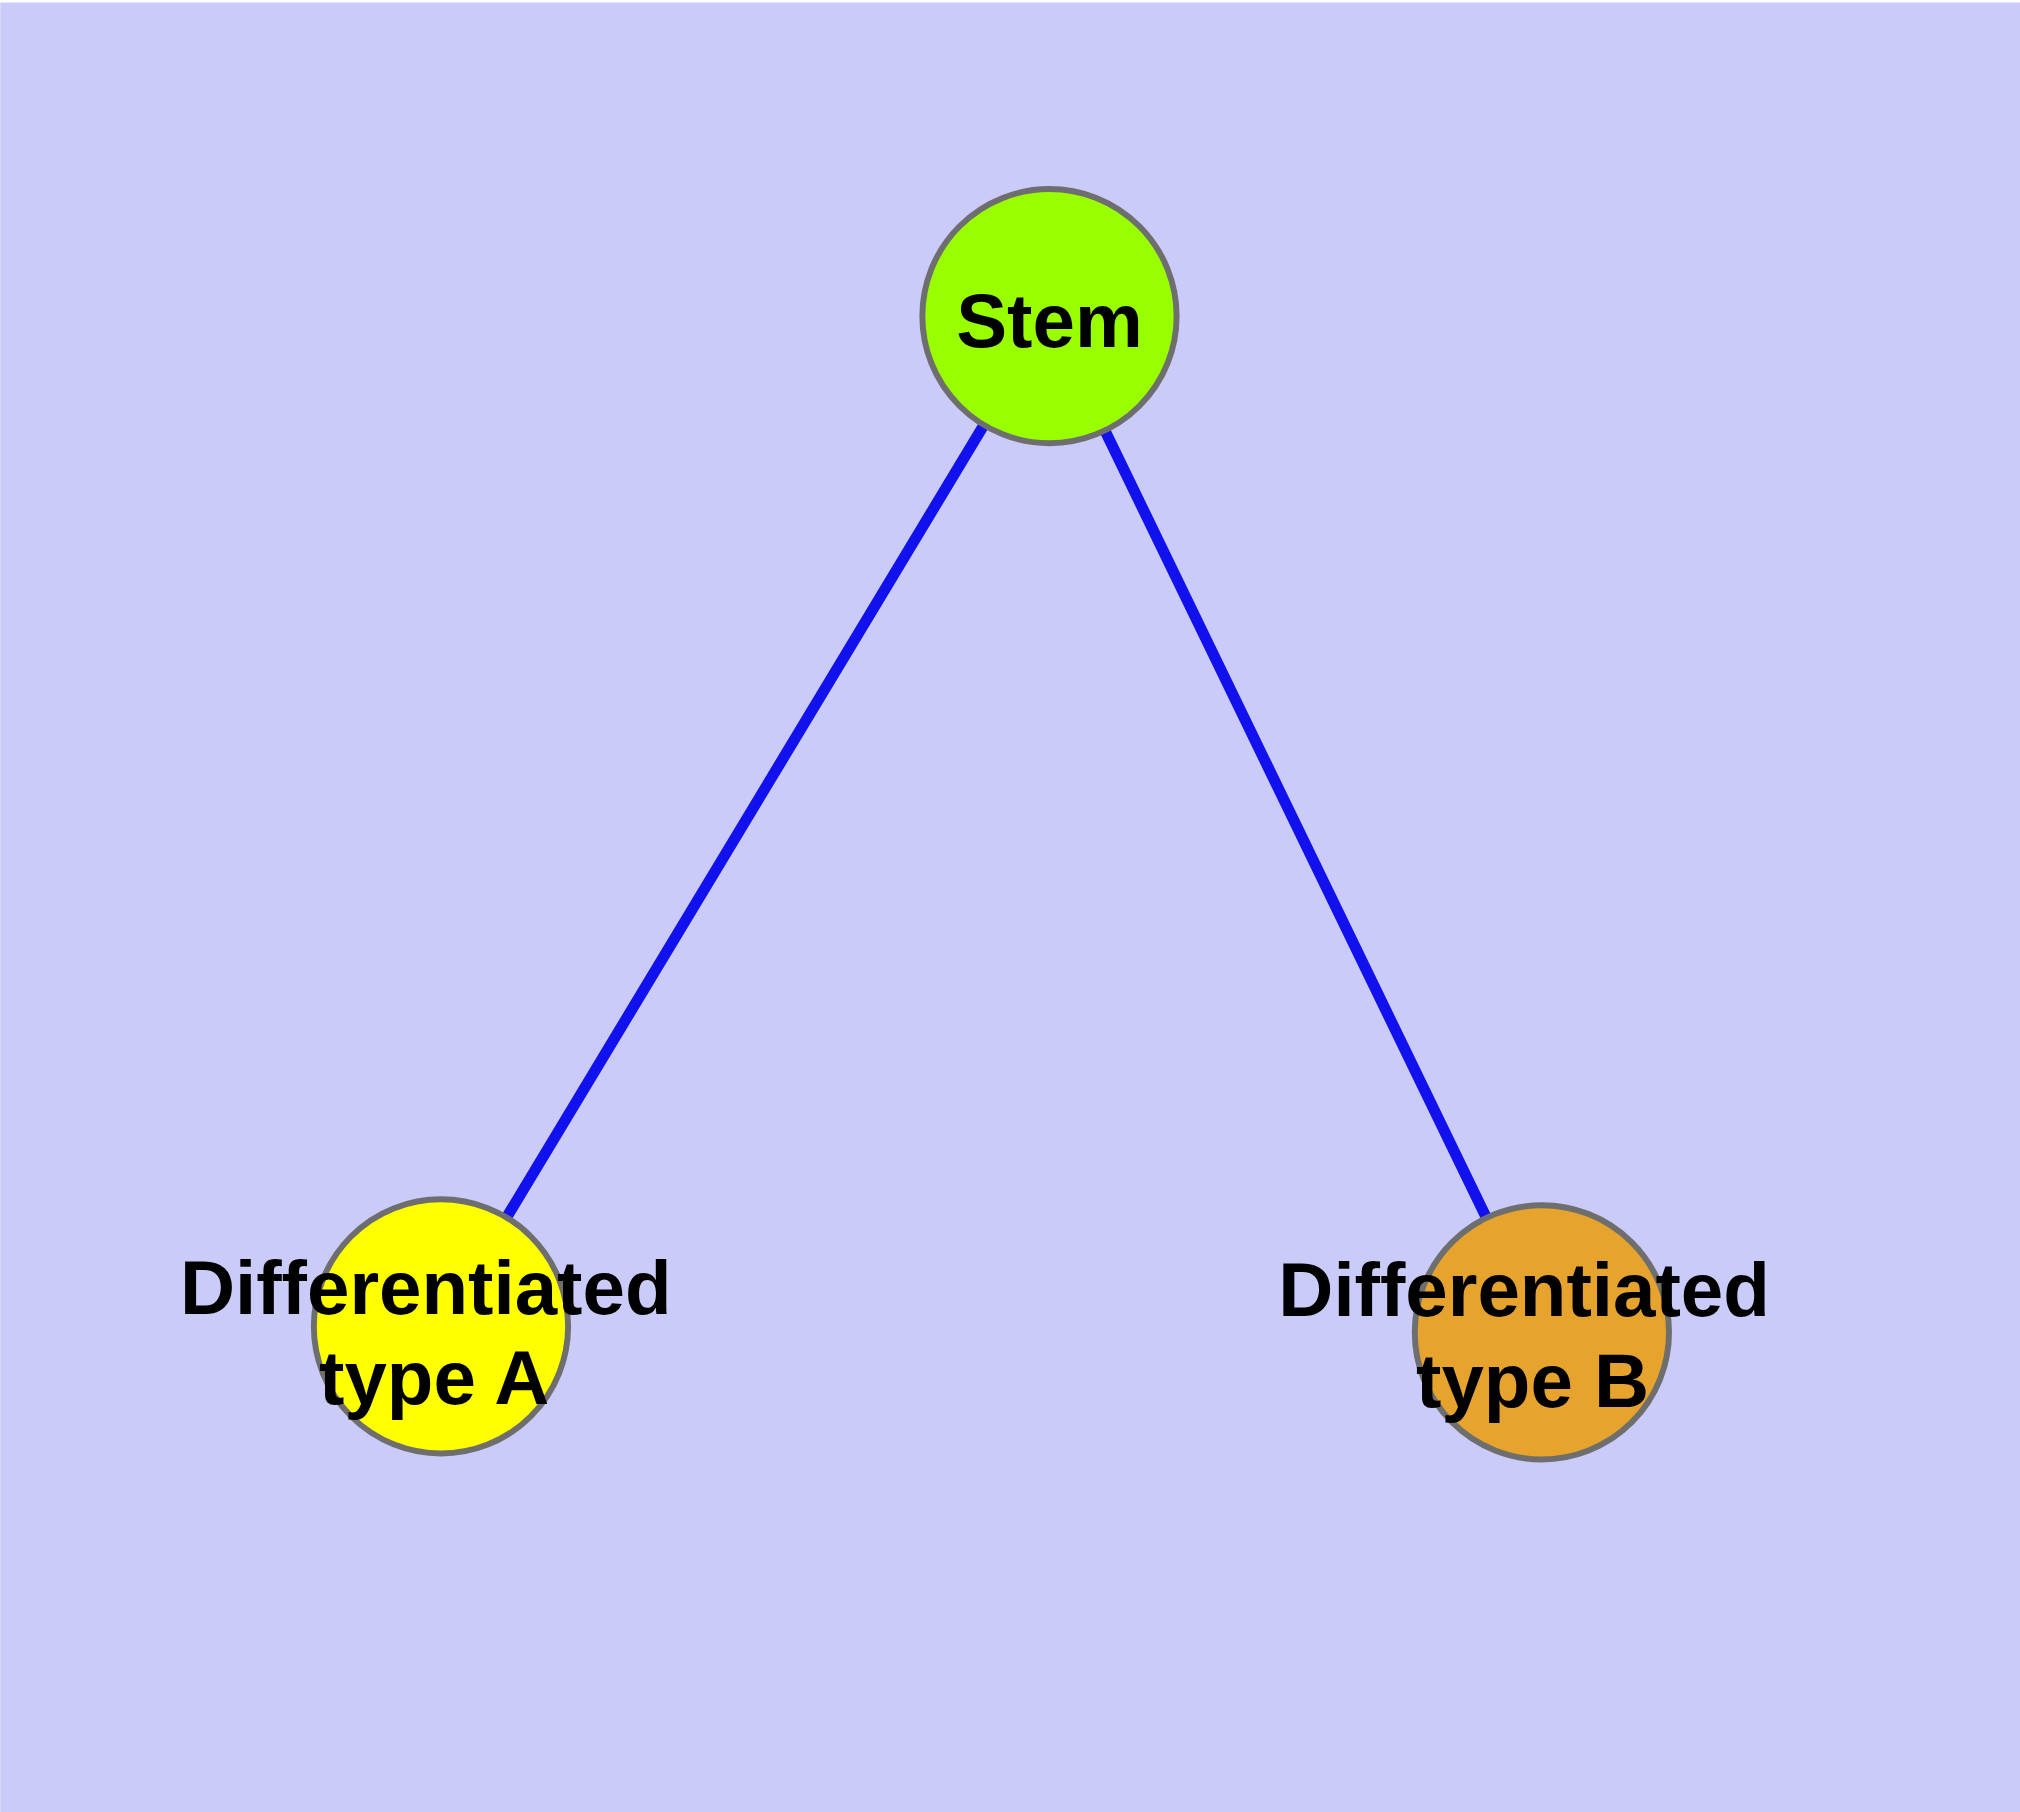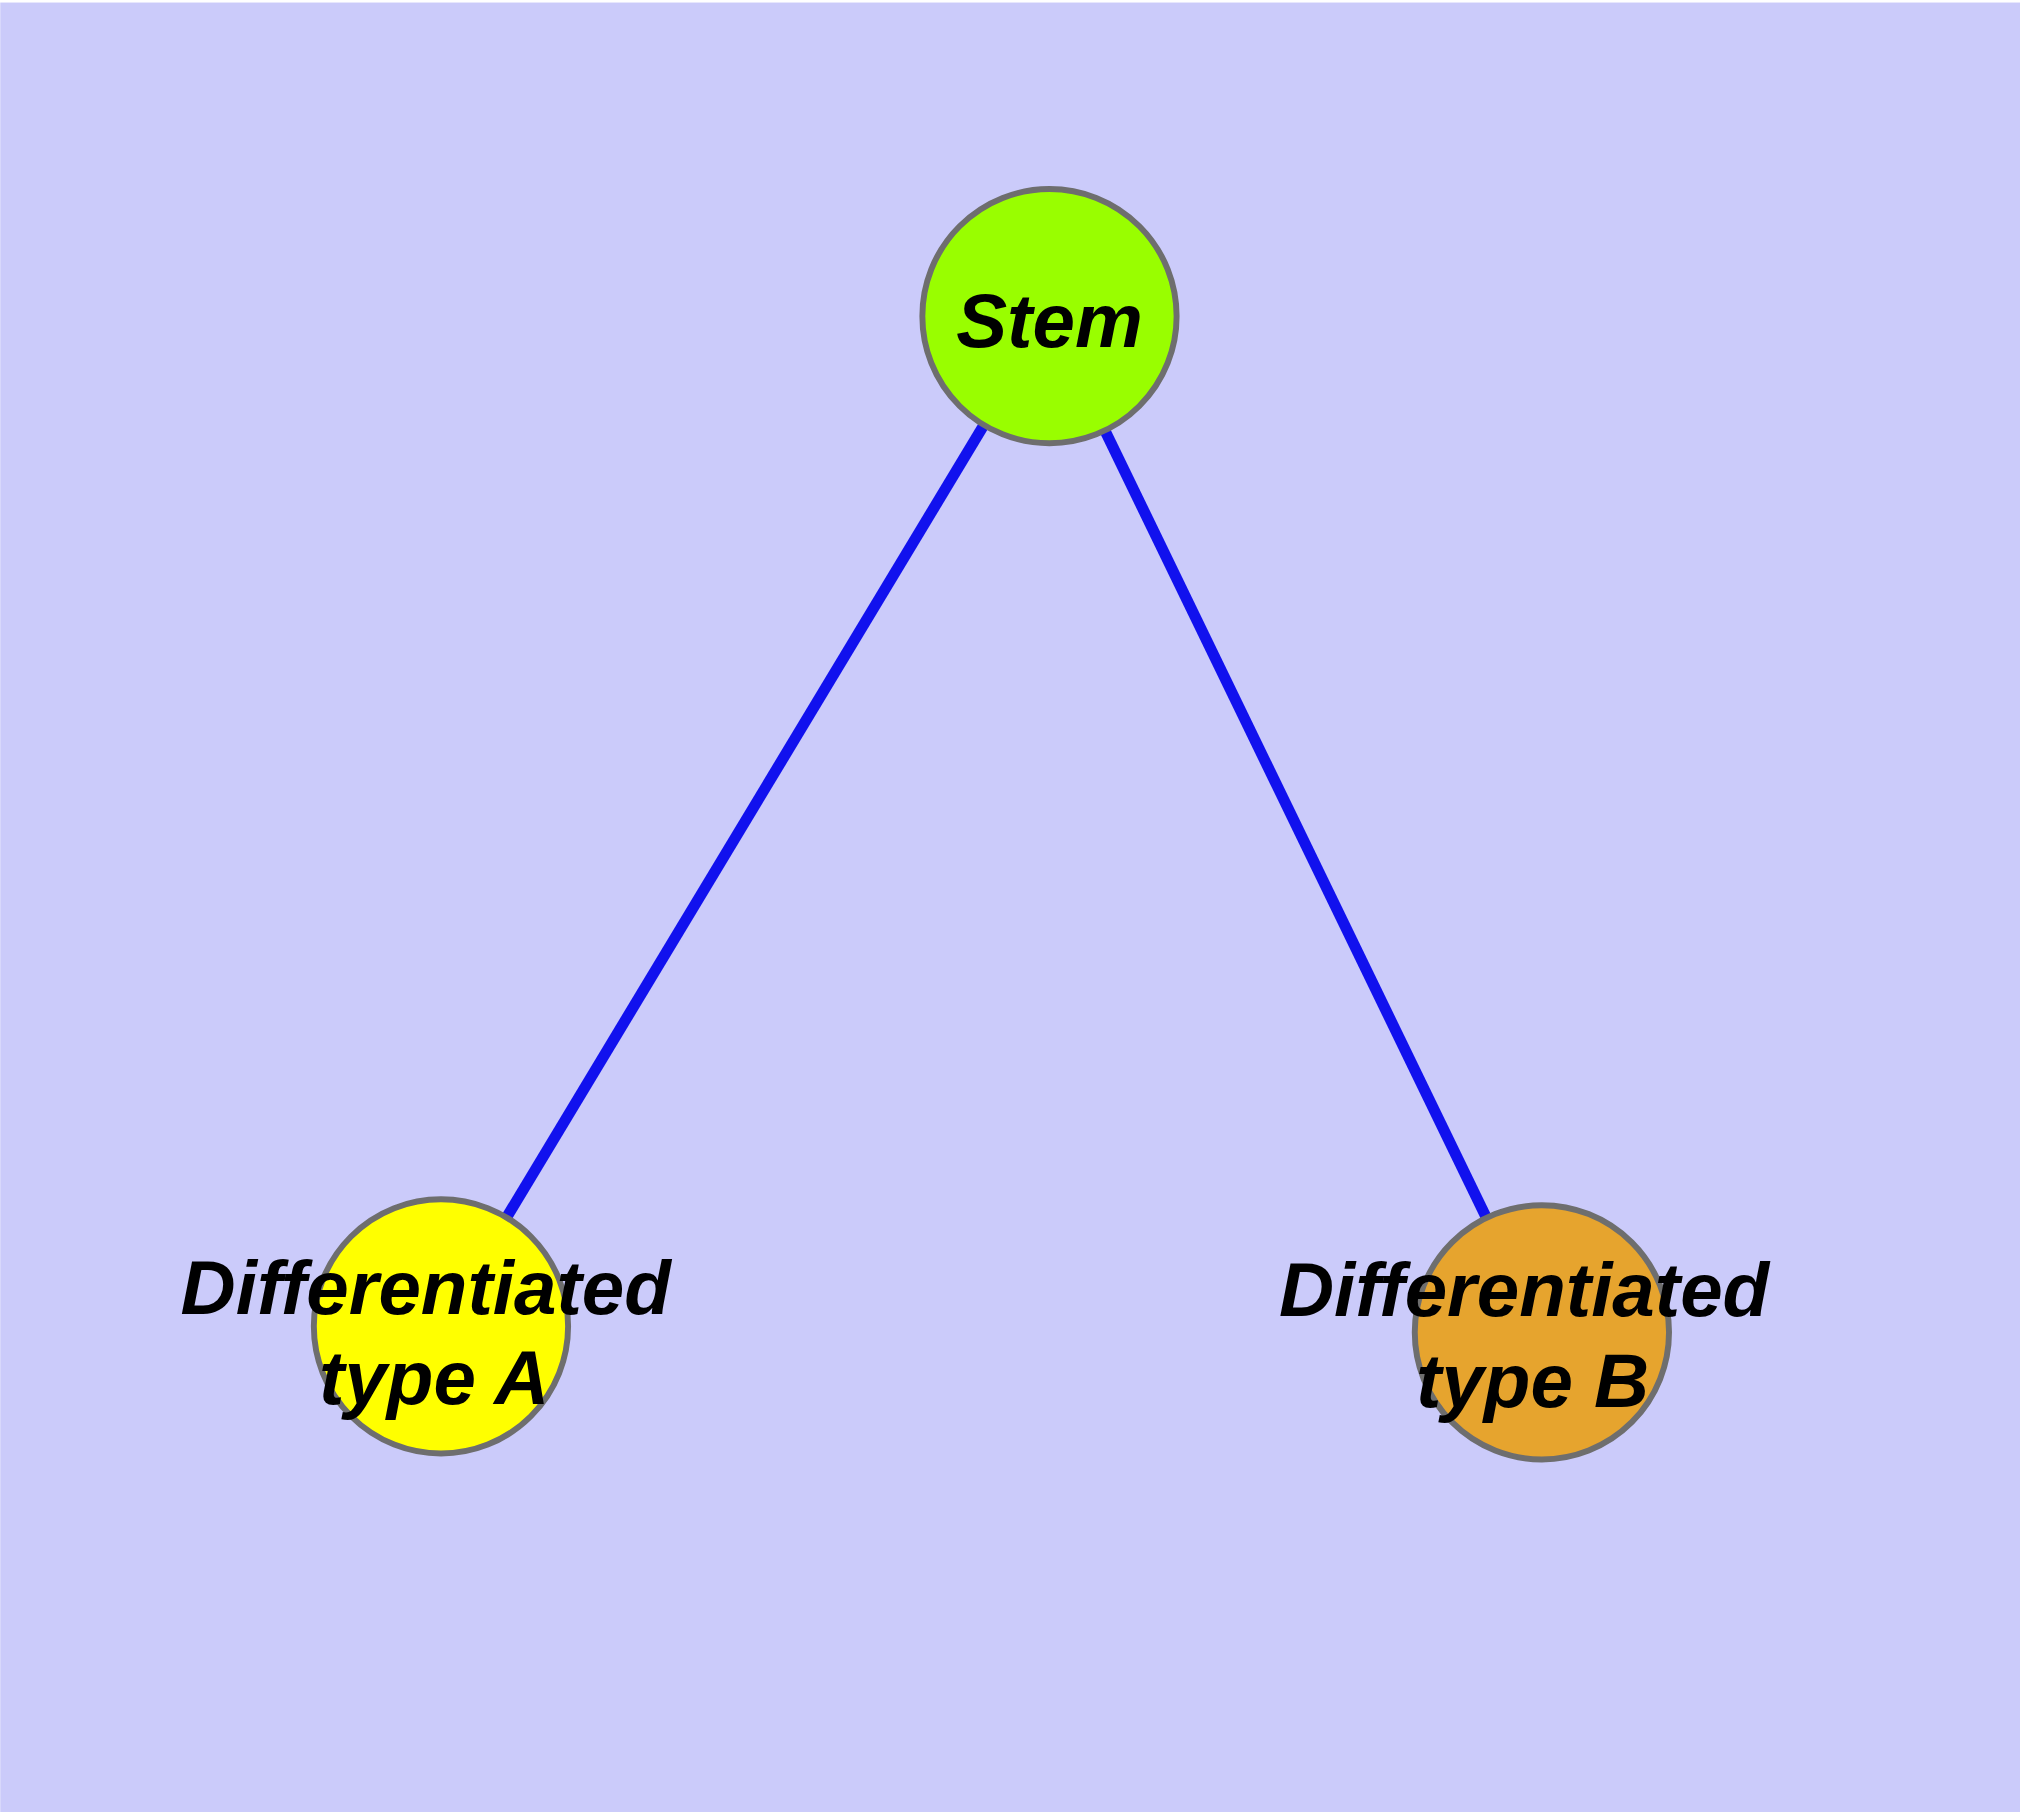--- a/index.html
+++ b/index.html
@@ -7,21 +7,20 @@
     padding: 0;
     background: #ffffff;
     width: 2021px;
     height: 1812px;
     overflow: hidden;
   }
   .canvas-wrap {
     position: relative;
     width: 2021px;
     height: 1380px;
-    font-style: italic;
   }
   svg { display: block; }
   .node-circle {
     stroke-width: 7px;
   }
   .edge-line {
     stroke-width: 13px;
     stroke-linecap: butt;
   }
   .node-label {

